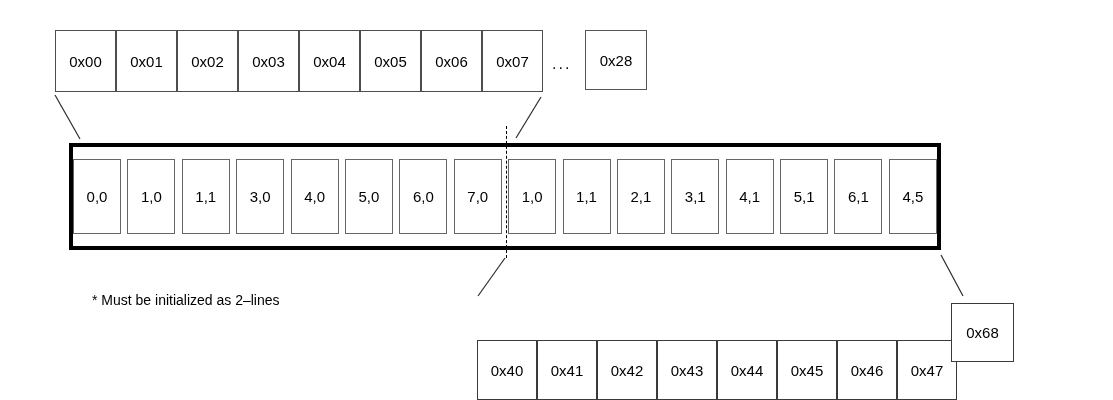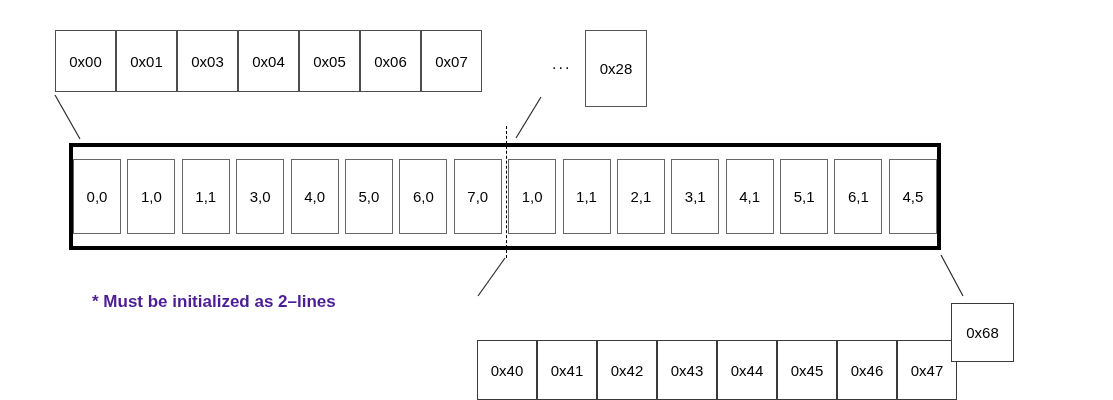--- a/index.html
+++ b/index.html
@@ -13,21 +13,21 @@
   .cell{
     display:flex;align-items:center;justify-content:center;
     box-sizing:border-box;background:#fff;
     font-size:15px;line-height:1;white-space:nowrap;
   }
   .tcell{width:61px;height:62px;border:1px solid #4d4d4d;}
   .bcell{width:60px;height:60px;border:1px solid #3a3a3a;}
   .top-row{left:55px;top:30px;}
   .bottom-row{left:477px;top:302px;margin-top:38px;}
   .extra-box{position:absolute;}
-  .top-extra{left:585px;top:30px;width:62px;height:77px;border:1px solid #555;}
+  .top-extra{left:585px;top:30px;width:62px;height:60px;border:1px solid #555;}
   .bottom-extra{left:951px;top:303px;width:63px;height:59px;border:1px solid #3a3a3a;}
   .ellipsis{
     position:absolute;font-size:16px;letter-spacing:2px;color:#111;
   }
   .top-ellipsis{left:552px;top:55px;}
   .bottom-ellipsis{left:976px;top:326px;}
   
   .main-box{
     position:absolute;left:69px;top:143px;width:872px;height:107px;
     box-sizing:border-box;border:4px solid #000;background:#fff;
@@ -39,33 +39,33 @@
   }
   
   .split-line{
     position:absolute;left:506px;top:126px;height:132px;width:0;
     border-left:1px dashed #000;z-index:3;
   }
   
   .connectors{position:absolute;left:0;top:0;z-index:2;pointer-events:none;}
   
   .footnote{
-    position:absolute;left:92px;top:292px;font-size:17px;color:#4c1d95;
+    position:absolute;left:92px;top:292px;font-size:14px;color:#000000;
     white-space:nowrap;
-    font-weight:bold;
   }
 </style>
 </head>
 <body>
 
 <div class="canvas">
 
   <div class="addr-row top-row">
     <div class="cell tcell">0x00</div>
     <div class="cell tcell">0x01</div>
+    <div class="cell tcell">0x02</div>
     <div class="cell tcell">0x03</div>
     <div class="cell tcell">0x04</div>
     <div class="cell tcell">0x05</div>
     <div class="cell tcell">0x06</div>
     <div class="cell tcell">0x07</div>
   </div>
   <div class="ellipsis top-ellipsis">...</div>
   <div class="cell extra-box top-extra">0x28</div>
 
   <div class="main-box">

